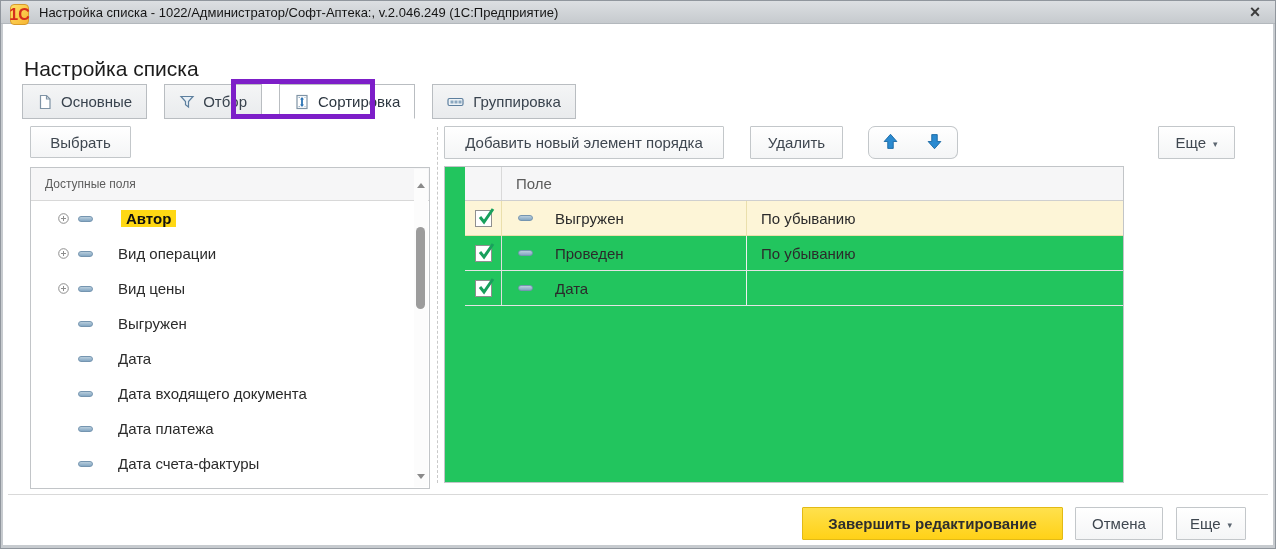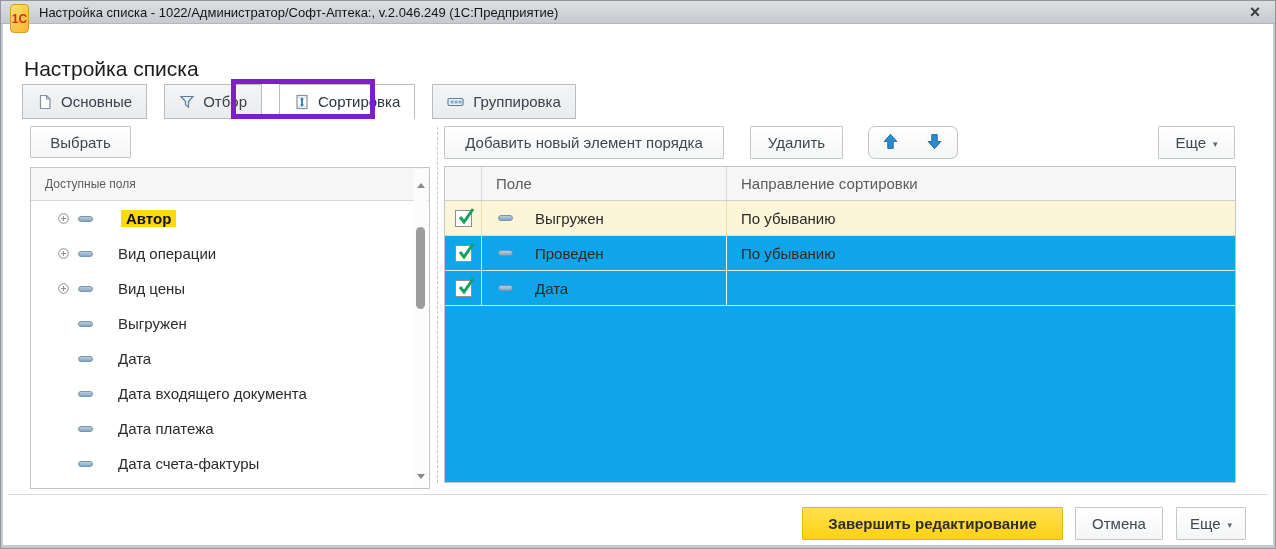--- a/index.html
+++ b/index.html
@@ -11,24 +11,24 @@
   }
   
   .frame { position:absolute; inset:0; border:1px solid #90969d; background:#c7cbcf; }
   .titlebar {
     position:absolute; left:1px; top:1px; right:1px; height:23px;
     background:linear-gradient(#dcdfe2,#c6cace);
     border-bottom:1px solid #b3b8bd;
     display:flex; align-items:center;
   }
   .logo {
-    position:absolute; left:9px; top:3px; width:19px; height:29px;
+    position:absolute; left:9px; top:3px; width:19px; height:21px;
     background:linear-gradient(135deg,#ffdf66,#f7b733);
     border:1px solid #d89a2b; border-radius:4px;
-    color:#d62e1c; font-size:12px; font-weight:bold;
+    color:#d62e1c; font-size:16px; font-weight:bold;
     display:flex; align-items:center; justify-content:center;
   }
   .title-text { position:absolute; left:38px; top:4px; font-size:13px; color:#151515; white-space:nowrap; }
   .close-btn {
     position:absolute; right:9px; top:0px; width:22px; height:22px;
     font-size:18px; font-weight:bold; color:#3d3d3d;
     display:flex; align-items:center; justify-content:center;
   }
   .content-bg { position:absolute; left:3px; right:3px; top:24px; bottom:4px; background:#ffffff; }
 
@@ -93,22 +93,22 @@
 
   
   .add-btn { left:444px; top:126px; width:280px; }
   .del-btn { left:750px; top:126px; width:93px;text-align:center; }
   .mv-up  { left:868px; top:126px; width:45px; border-radius:7px 0 0 7px; }
   .mv-dn  { left:912px; top:126px; width:46px; border-radius:0 7px 7px 0; border-left:none; }
   .more-top { left:1158px; top:126px; width:77px; }
 
   
   .sort-table {
-    position:absolute; left:444px; top:166px; width:792px; height:317px;
-    border:1px solid #c2c5c8; background:#0ea5e9;
+    position:absolute; left:444px; top:166px; width:680px; height:317px;
+    border:1px solid #c2c5c8; background:#22c55e;padding-left:20px;
   }
   .st-header { display:flex; height:34px; background:#f6f6f7; border-bottom:1px solid #cfcfcf; font-size:15px; color:#5c5c5c; }
   .st-header .hc { display:flex; align-items:center; border-right:1px solid #d9d9d9; padding-left:14px; }
   .st-header .hc:last-child { border-right:none; }
   .col-check { width:37px; flex:none; padding-left:0; }
   .col-field { width:245px; flex:none; }
   .col-dir { flex:1; }
   .st-row { display:flex; height:35px; border-bottom:1px solid #e4e4e4; align-items:stretch; font-size:15px; }
   .st-row.selected { background:#fdf5d7; border-bottom:1px solid #ece0ac; }
   .st-row .cc { width:37px; flex:none; display:flex; align-items:center; justify-content:center; border-right:1px solid #dedede; }
@@ -281,21 +281,20 @@
 </div>
 <div class="btn more-top">
   <span>Еще</span>
   <span class="caret">▾</span>
 </div>
 
 <div class="sort-table">
   <div class="st-header">
     <div class="hc col-check"></div>
     <div class="hc col-field">Поле</div>
-    <div class="hc col-dir">Направление сортировки</div>
   </div>
 
   <div class="st-row selected">
     <div class="cc">
       <span class="checkbox">
         <svg width="20" height="20" viewBox="0 0 20 20">
             <polyline points="4,11 8,16 17,3" fill="none" stroke="#18a05c" stroke-width="3"></polyline>
           </svg>
       </span>
     </div>

